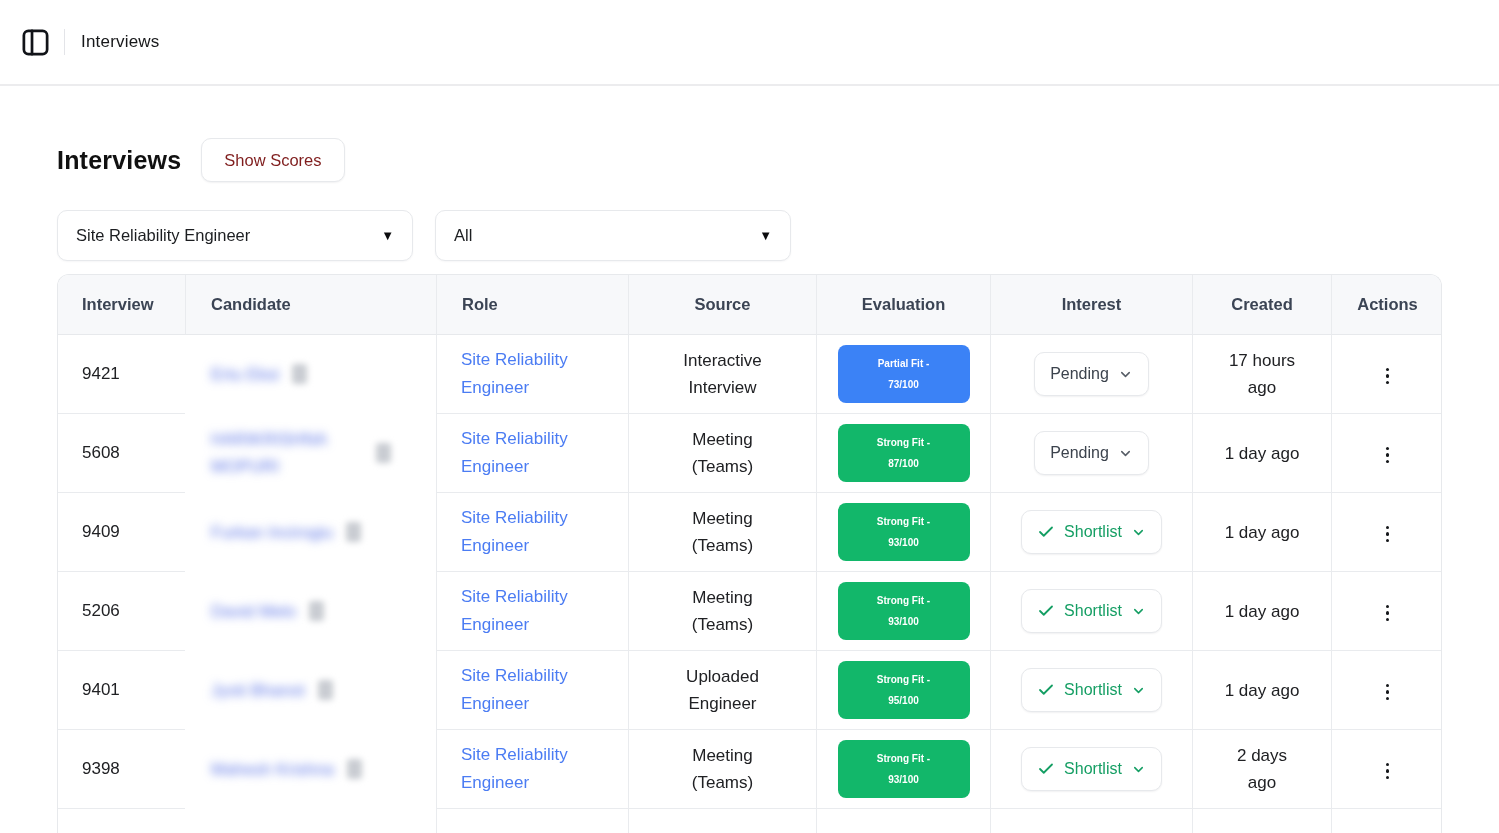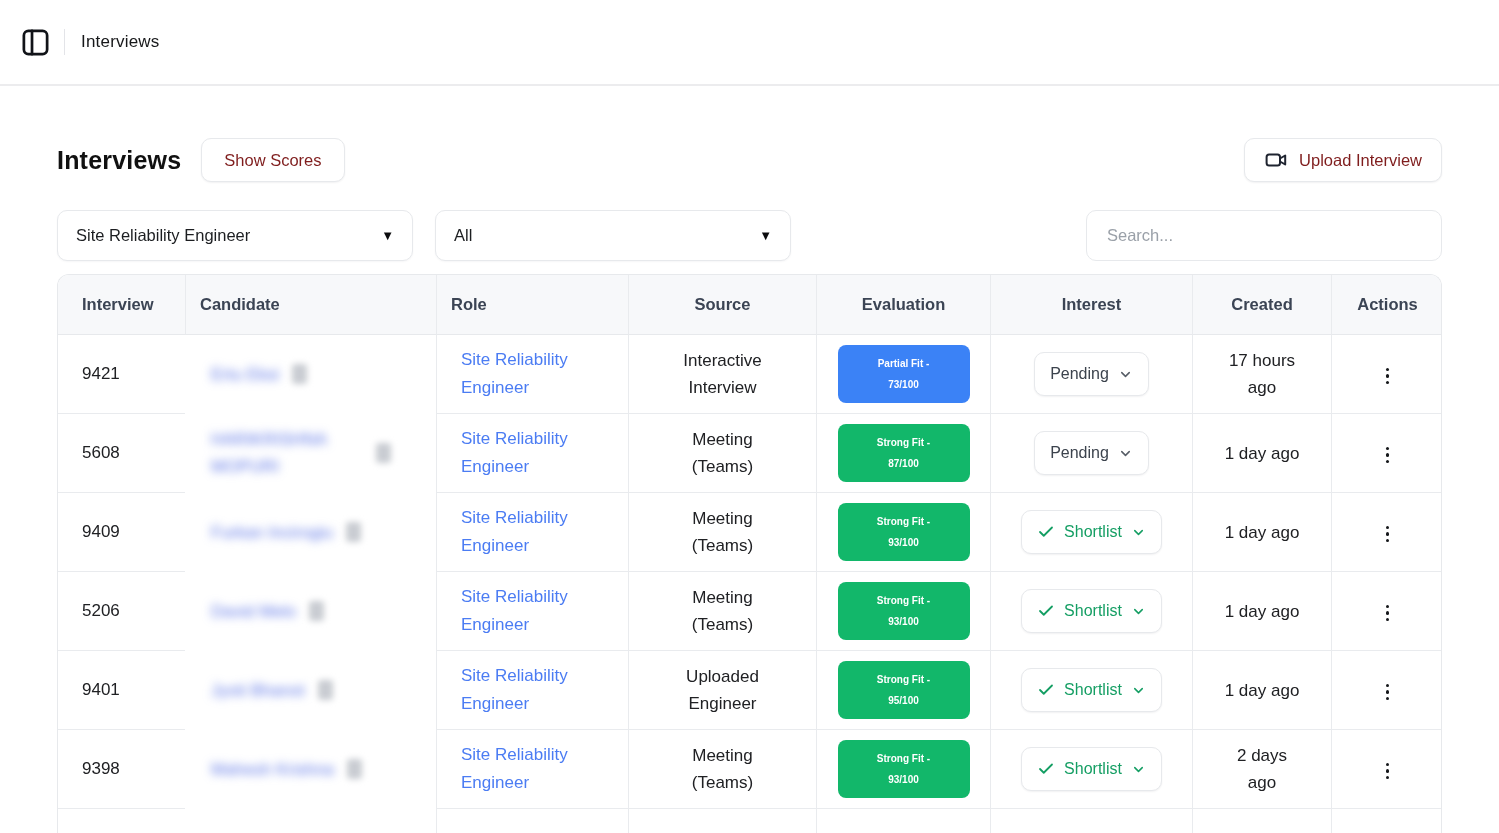--- a/index.html
+++ b/index.html
@@ -37,21 +37,21 @@
     font-family:inherit; }
   .search-box::placeholder { color:#9aa0a8; }
 
   
   .table-wrap { margin-top:13px; border:1px solid #e7e9ec; border-bottom:none;
     border-radius:12px 12px 0 0; overflow:hidden; background:#fff; }
   table { width:100%; border-collapse:separate; border-spacing:0; table-layout:fixed; }
   th { height:60px; background:#f7f8fa; font-size:16.5px; font-weight:600; color:#3b4454;
     border-bottom:1px solid #e7e9ec; border-left:1px solid #e9ebee; text-align:center; }
   th:first-child { border-left:none; text-align:left; padding-left:24px; }
-  th.col-candidate, th.col-role { text-align:left; padding-left:14px; }
+  th.col-candidate, th.col-role { text-align:left; padding-left:25px; }
   td { height:79px; background:#fff; border-bottom:1px solid #e9ebee;
     border-left:1px solid #e9ebee; font-size:17px; text-align:center; vertical-align:middle; }
   td:first-child { border-left:none; text-align:left; padding-left:24px; }
   td.cell-candidate { border-left-color:transparent; border-bottom-color:transparent;
     text-align:left; padding-left:25px; }
   td.cell-role { text-align:left; padding:0 24px; }
   .pre { white-space:pre-line; line-height:27px; }
 
   .candidate-wrap { display:inline-flex; align-items:center; gap:13px; }
   .blur-name { filter:blur(5px); color:#5b74e6; line-height:27px; display:inline-block; }
@@ -92,41 +92,31 @@
   </button>
   <div class="topbar-divider"></div>
   <div class="topbar-title">Interviews</div>
 </div>
 
 <div class="main">
 
   <div class="heading-row">
     <h1 class="page-title">Interviews</h1>
     <button class="btn show-scores">Show Scores</button>
-    <button class="btn upload-btn">
-      <span style="display:flex">
-        <svg width="24" height="24" viewBox="0 0 24 24" fill="none" stroke="#1f2430" stroke-width="2" stroke-linecap="round" stroke-linejoin="round">
-          <path d="m16 10.5 5.2-3v9l-5.2-3"></path>
-            <rect x="2.6" y="6.5" width="13.4" height="11" rx="2.5"></rect>
-        </svg>
-      </span>
-      <span>Upload Interview</span>
-    </button>
   </div>
 
   <div class="filter-row">
     <div class="select-box">
       <span>Site Reliability Engineer</span>
       <span class="select-caret">▼</span>
     </div>
     <div class="select-box">
       <span>All</span>
       <span class="select-caret">▼</span>
     </div>
-    <input class="search-box" type="text" placeholder="Search..." style="">
   </div>
 
   <div class="table-wrap">
     <table>
       <colgroup>
         <col style="width:127px">
           <col style="width:251px">
           <col style="width:192px">
           <col style="width:188px">
         <col style="width:174px">

